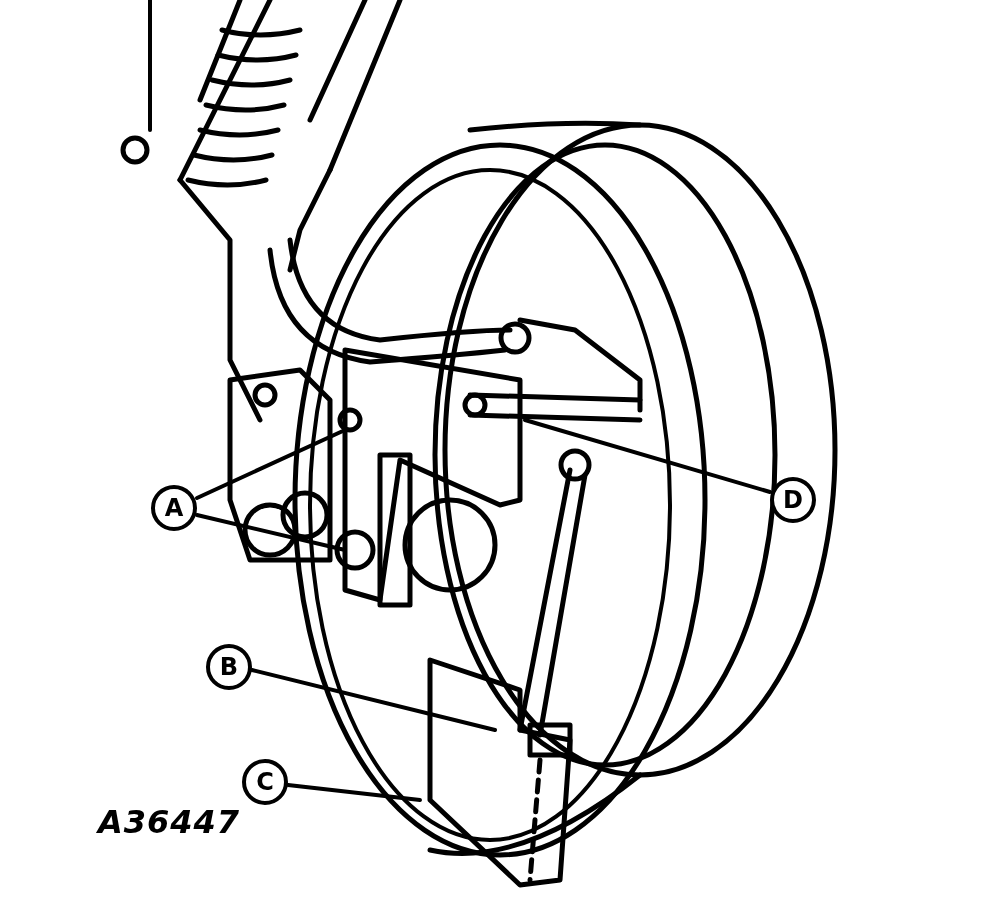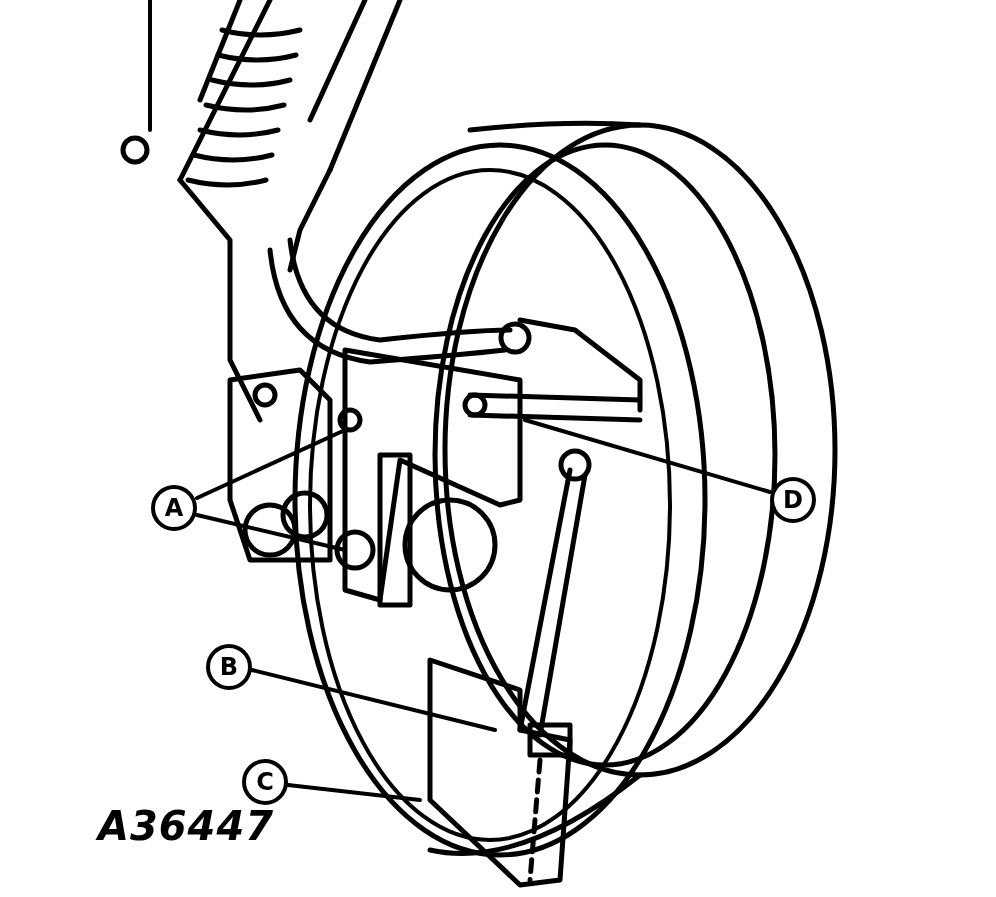--- a/index.html
+++ b/index.html
@@ -5,21 +5,21 @@
   html, body { margin: 0; padding: 0; background: #ffffff; }
   body { width: 996px; height: 897px; position: relative; overflow: hidden; font-family: "DejaVu Sans", sans-serif; }
   .canvas { position: absolute; left: 0; top: 0; width: 996px; height: 897px; }
   svg { position: absolute; left: 0; top: 0; }
   .callout {
     position: absolute; width: 46px; height: 46px; border: 4px solid #000;
     border-radius: 50%; background: #fff; display: flex; align-items: center; justify-content: center;
     font-weight: bold; font-size: 24px; color: #000; box-sizing: border-box;
   }
   .fignum {
-    position: absolute; left: 98px; top: 803px; font-size: 40px; font-style: italic; font-weight: bold;
+    position: absolute; left: 98px; top: 803px; font-size: 32px; font-style: italic; font-weight: bold;
     color: #000; font-family: "DejaVu Sans", sans-serif; letter-spacing: 1px;
   }
 </style>
 </head>
 <body>
 
 <div class="canvas">
   <svg width="996" height="897" viewBox="0 0 996 897" fill="none" stroke="#000" stroke-width="5" stroke-linecap="round" stroke-linejoin="round">
 
     <g>

